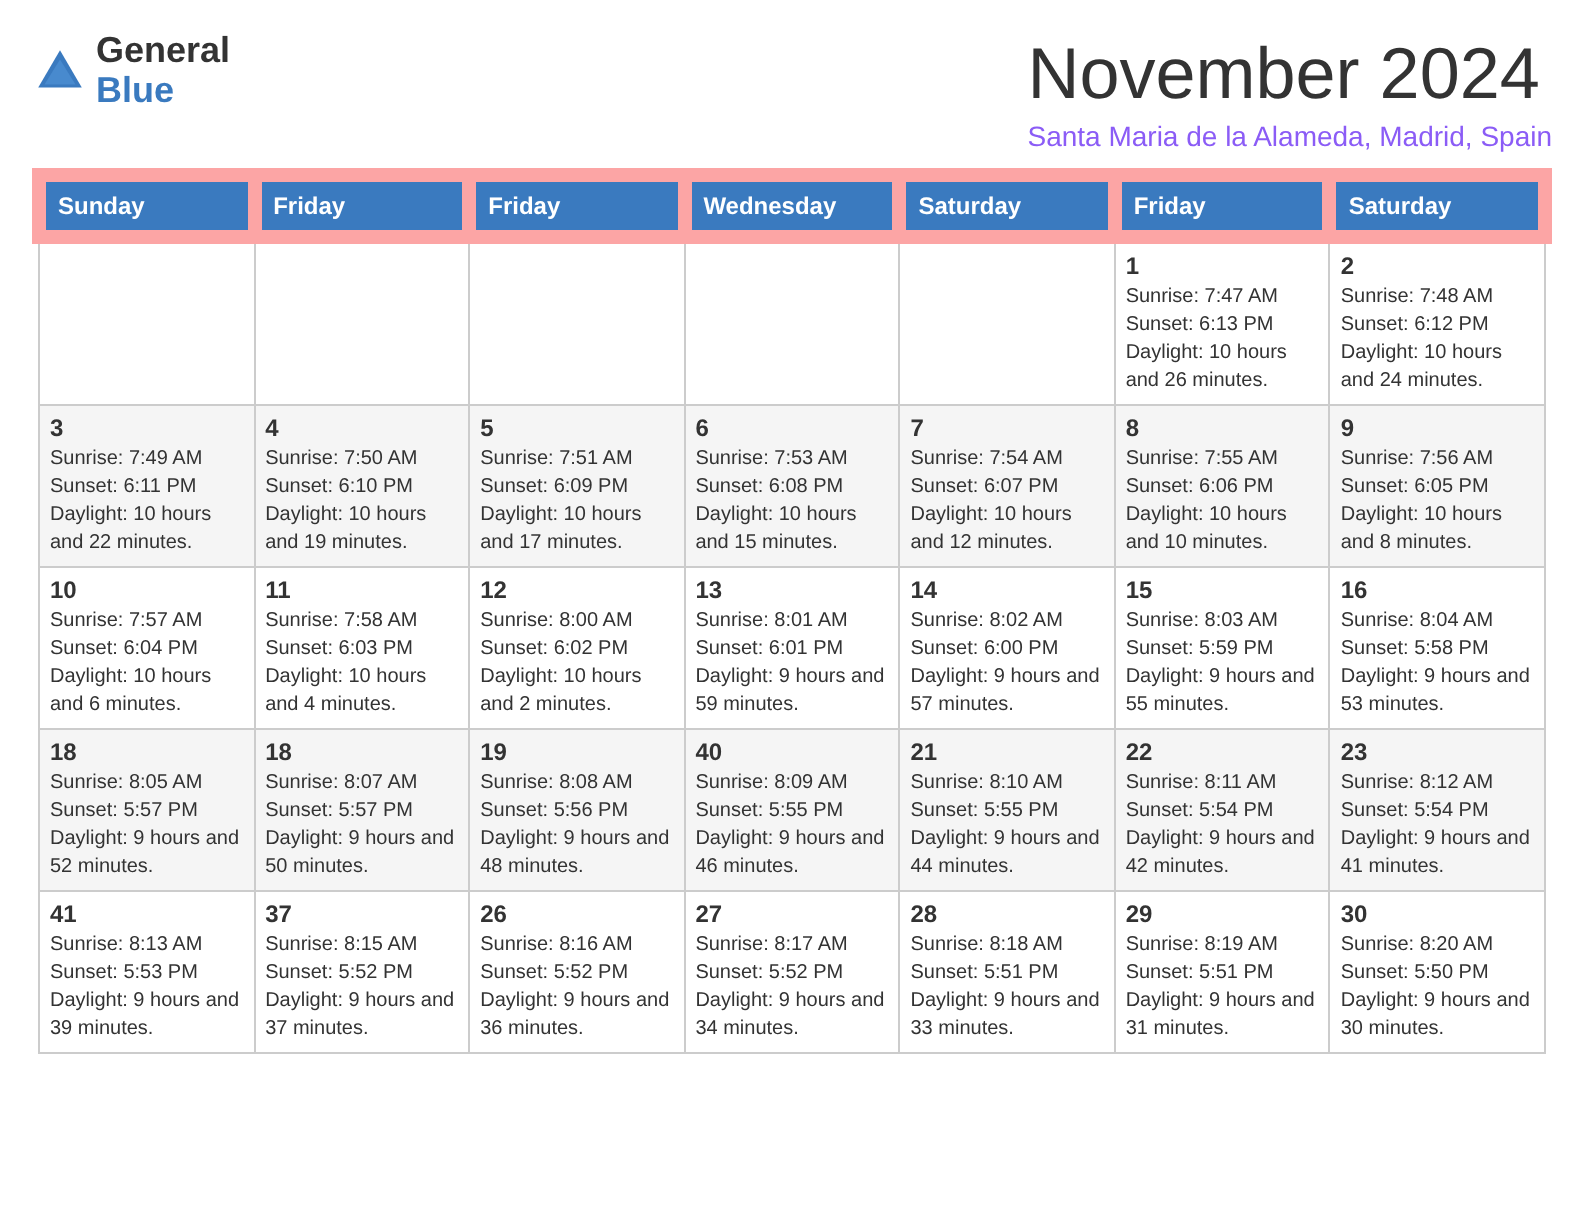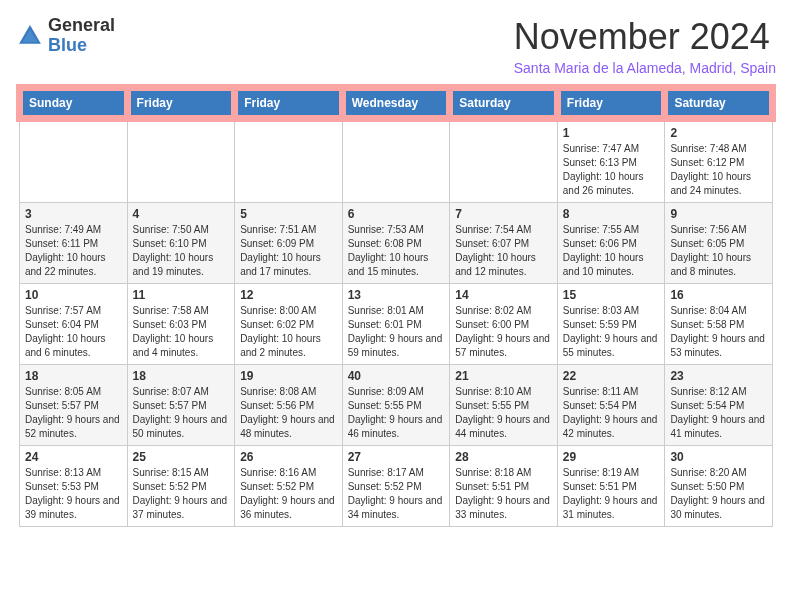--- a/index.html
+++ b/index.html
@@ -268,27 +268,27 @@
       </td>
         <td>
         <div class="day-num">23</div>
         <div class="day-detail">
           Sunrise: 8:12 AM<br>Sunset: 5:54 PM<br>Daylight: 9 hours and 41 minutes.
         </div>
       </td>
       </tr>
       <tr>
         <td>
-        <div class="day-num">24</div>
+        <div class="day-num">41</div>
         <div class="day-detail">
           Sunrise: 8:13 AM<br>Sunset: 5:53 PM<br>Daylight: 9 hours and 39 minutes.
         </div>
       </td>
         <td>
-        <div class="day-num">25</div>
+        <div class="day-num">37</div>
         <div class="day-detail">
           Sunrise: 8:15 AM<br>Sunset: 5:52 PM<br>Daylight: 9 hours and 37 minutes.
         </div>
       </td>
         <td>
         <div class="day-num">26</div>
         <div class="day-detail">
           Sunrise: 8:16 AM<br>Sunset: 5:52 PM<br>Daylight: 9 hours and 36 minutes.
         </div>
       </td>

